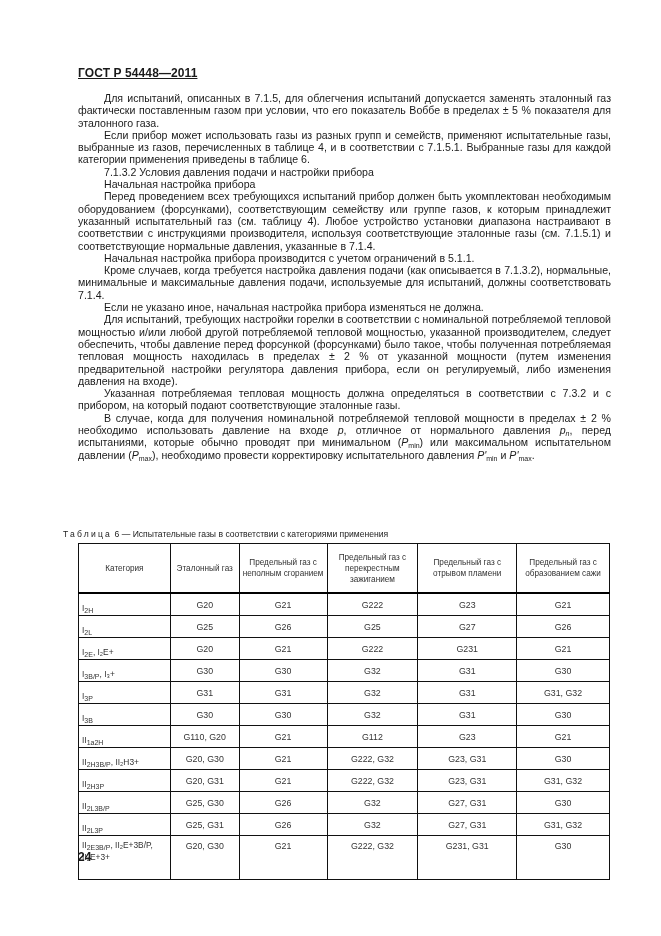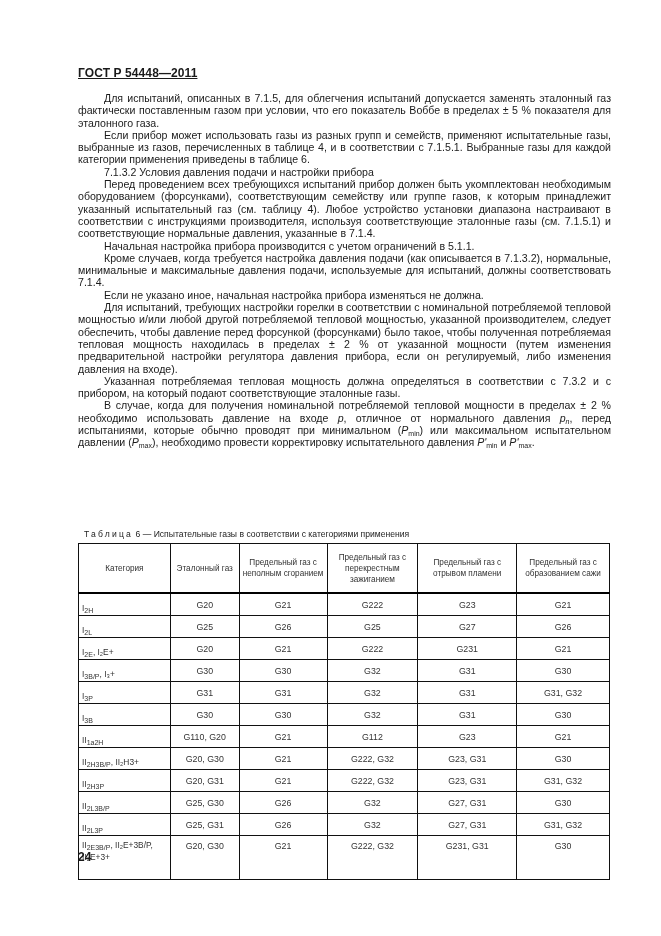--- a/index.html
+++ b/index.html
@@ -2,21 +2,21 @@
 <html><head>
 <meta charset="utf-8">
 <style>
   html, body { margin: 0; padding: 0; background: #ffffff; }
   body { width: 661px; height: 936px; position: relative; overflow: hidden;
          font-family: "Liberation Sans", sans-serif; color: #1a1a1a; }
   .page-header { position: absolute; left: 78px; top: 66px; font-weight: bold; font-size: 12px; letter-spacing: 0.1px; text-decoration: underline; }
   .body-text { position: absolute; left: 78px; top: 92px; width: 533px; font-size: 10.6px; line-height: 12.3px; }
   .body-text p { margin: 0; text-align: justify; text-indent: 26px; }
   sub { font-size: 7px; vertical-align: -2px; line-height: 0; }
-  .table-caption { position: absolute; left: 84px; top: 529px; font-size: 8.6px; color: #222; }
+  .table-caption { position: absolute; left: 63px; top: 529px; font-size: 8.6px; color: #222; }
   .table-caption .spaced { letter-spacing: 2.2px; }
   table.gas-table { position: absolute; left: 78px; top: 543px; width: 532px; border-collapse: collapse;
          font-size: 8.2px; color: #333; }
   table.gas-table th, table.gas-table td { border: 1px solid #111; padding: 0 3px; text-align: center; }
   table.gas-table th { font-weight: normal; height: 48px; line-height: 11px; }
   table.gas-table thead tr { border-bottom: 2.5px solid #000; }
   table.gas-table thead th { border-bottom: 2.5px solid #000; }
   table.gas-table td { height: 19px; font-size: 8.8px; }
   table.gas-table td.cat { text-align: left; font-size: 8.4px; vertical-align: bottom; padding-bottom: 2px; }
   table.gas-table tr.tall td { height: 38px; vertical-align: top; padding-top: 5px; }
@@ -25,20 +25,21 @@
 </style>
 </head>
 <body>
 
 <div class="page-header">ГОСТ Р 54448—2011</div>
 
 <div class="body-text">
   <p>Для испытаний, описанных в 7.1.5, для облегчения испытаний допускается заменять эталонный газ фактически поставленным газом при условии, что его показатель Воббе в пределах ± 5 % показателя для эталонного газа.</p>
   <p>Если прибор может использовать газы из разных групп и семейств, применяют испытательные газы, выбранные из газов, перечисленных в таблице 4, и в соответствии с 7.1.5.1. Выбранные газы для каждой категории применения приведены в таблице 6.</p>
   <p>7.1.3.2  Условия давления подачи и настройки прибора</p>
+  <p>Начальная настройка прибора</p>
   <p>Перед проведением всех требующихся испытаний прибор должен быть укомплектован необходимым оборудованием (форсунками), соответствующим семейству или группе газов, к которым принадлежит указанный испытательный газ (см. таблицу 4). Любое устройство установки диапазона настраивают в соответствии с инструкциями производителя, используя соответствующие эталонные газы (см. 7.1.5.1) и соответствующие нормальные давления, указанные в 7.1.4.</p>
   <p>Начальная настройка прибора производится с учетом ограничений в 5.1.1.</p>
   <p>Кроме случаев, когда требуется настройка давления подачи (как описывается в 7.1.3.2), нормальные, минимальные и максимальные давления подачи, используемые для испытаний, должны соответствовать 7.1.4.</p>
   <p>Если не указано иное, начальная настройка прибора изменяться не должна.</p>
   <p>Для испытаний, требующих настройки горелки в соответствии с номинальной потребляемой тепловой мощностью и/или любой другой потребляемой тепловой мощностью, указанной производителем, следует обеспечить, чтобы давление перед форсункой (форсунками) было такое, чтобы полученная потребляемая тепловая мощность находилась в пределах ± 2 % от указанной мощности (путем изменения предварительной настройки регулятора давления прибора, если он регулируемый, либо изменения давления на входе).</p>
   <p>Указанная потребляемая тепловая мощность должна определяться в соответствии с 7.3.2 и с прибором, на который подают соответствующие эталонные газы.</p>
   <p><span>В случае, когда для получения номинальной потребляемой тепловой мощности в пределах ± 2 % необходимо использовать давление на входе </span><i>p</i><span>, отличное от нормального давления </span><i>p</i><sub><i>n</i></sub><span>, перед испытаниями, которые обычно проводят при минимальном (</span><i>P</i><sub>min</sub><span>) или максимальном испытательном давлении (</span><i>P</i><sub>max</sub><span>), необходимо провести корректировку испытательного давления </span><i>P'</i><sub>min</sub><span> и </span><i>P'</i><sub>max</sub><span>.</span></p>
 </div>
 
 <div class="table-caption"><span class="spaced">Таблица</span> <span>6</span><span> — Испытательные газы в соответствии с категориями применения</span></div>

